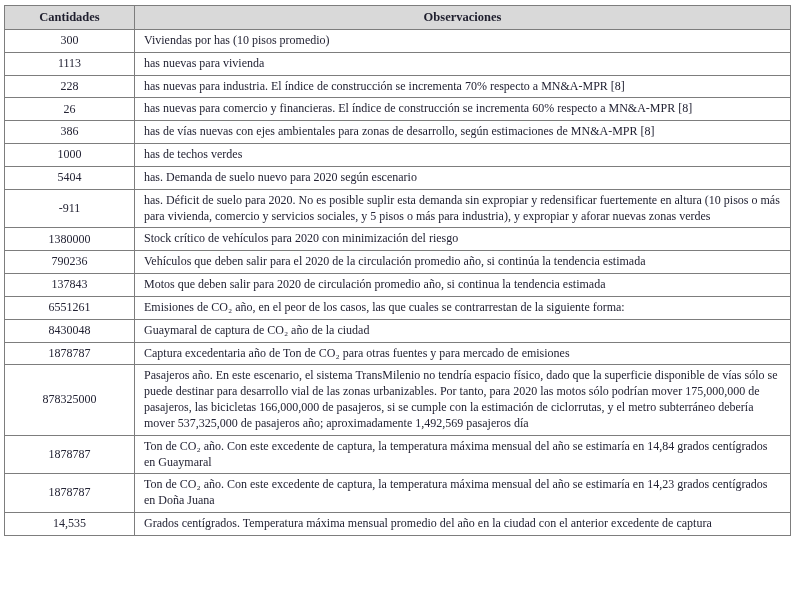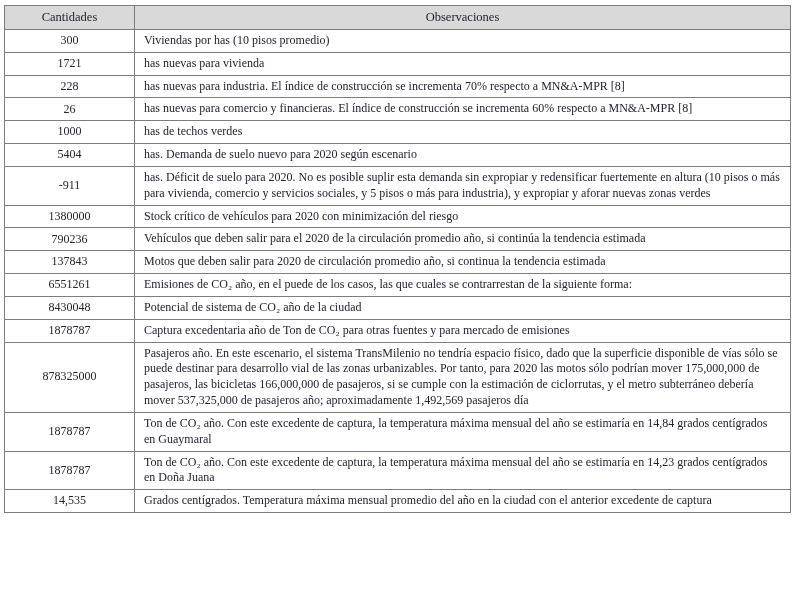--- a/index.html
+++ b/index.html
@@ -24,21 +24,21 @@
     font-size: 12px;
     color: #232334;
   }
   table.data-table th,
   table.data-table td {
     border: 1px solid #7d7d7d;
   }
   th.col-cantidades { width: 117px; }
   thead th {
     background: #d9d9d9;
-    font-weight: normal;
+    font-weight: bold;
     text-align: center;
     padding: 4px 6px;
     font-size: 12.5px;
     color: #1f1f2e;
   }
   td.qty-cell {
     text-align: center;
     vertical-align: middle;
     padding: 3px 4px;
     line-height: 1.3;
@@ -62,34 +62,38 @@
       </tr>
     </thead>
     <tbody id="table-body">
   <tr>
     <td class="qty-cell">300</td>
     <td class="obs-cell">Viviendas por has (10 pisos promedio)</td>
   </tr>
 
 
   <tr>
-    <td class="qty-cell">1721</td>
+    <td class="qty-cell">1113</td>
     <td class="obs-cell">has nuevas para vivienda</td>
   </tr>
 
   <tr>
     <td class="qty-cell">228</td>
     <td class="obs-cell">has nuevas para industria. El índice de construcción se incrementa 70% respecto a MN&amp;A-MPR [8]</td>
   </tr>
 
   <tr>
     <td class="qty-cell">26</td>
     <td class="obs-cell">has nuevas para comercio y financieras. El índice de construcción se incrementa 60% respecto a MN&amp;A-MPR [8]</td>
   </tr>
 
+  <tr>
+    <td class="qty-cell">386</td>
+    <td class="obs-cell">has de vías nuevas con ejes ambientales para zonas de desarrollo, según estimaciones de MN&amp;A-MPR [8]</td>
+  </tr>
 
 
 
   <tr>
     <td class="qty-cell">1000</td>
     <td class="obs-cell">has de techos verdes</td>
   </tr>
 
   <tr>
     <td class="qty-cell">5404</td>
@@ -112,26 +116,26 @@
     <td class="obs-cell">Vehículos que deben salir para el 2020 de la circulación promedio año, si continúa la tendencia estimada</td>
   </tr>
 
   <tr>
     <td class="qty-cell">137843</td>
     <td class="obs-cell">Motos que deben salir para 2020 de circulación promedio año, si continua la tendencia estimada</td>
   </tr>
 
   <tr>
     <td class="qty-cell">6551261</td>
-    <td class="obs-cell">Emisiones de CO₂ año, en el puede de los casos, las que cuales se contrarrestan de la siguiente forma:</td>
+    <td class="obs-cell">Emisiones de CO₂ año, en el peor de los casos, las que cuales se contrarrestan de la siguiente forma:</td>
   </tr>
 
   <tr>
     <td class="qty-cell">8430048</td>
-    <td class="obs-cell">Potencial de sistema de CO₂ año de la ciudad</td>
+    <td class="obs-cell">Guaymaral de captura de CO₂ año de la ciudad</td>
   </tr>
 
   <tr>
     <td class="qty-cell">1878787</td>
     <td class="obs-cell">Captura excedentaria año de Ton de CO₂ para otras fuentes y para mercado de emisiones</td>
   </tr>
 
   <tr>
     <td class="qty-cell">878325000</td>
     <td class="obs-cell">Pasajeros año. En este escenario, el sistema TransMilenio no tendría espacio físico, dado que la superficie disponible de vías sólo se puede destinar para desarrollo vial de las zonas urbanizables. Por tanto, para 2020 las motos sólo podrían mover 175,000,000 de pasajeros, las bicicletas 166,000,000 de pasajeros, si se cumple con la estimación de ciclorrutas, y el metro subterráneo debería mover 537,325,000 de pasajeros año; aproximadamente 1,492,569 pasajeros día</td>

